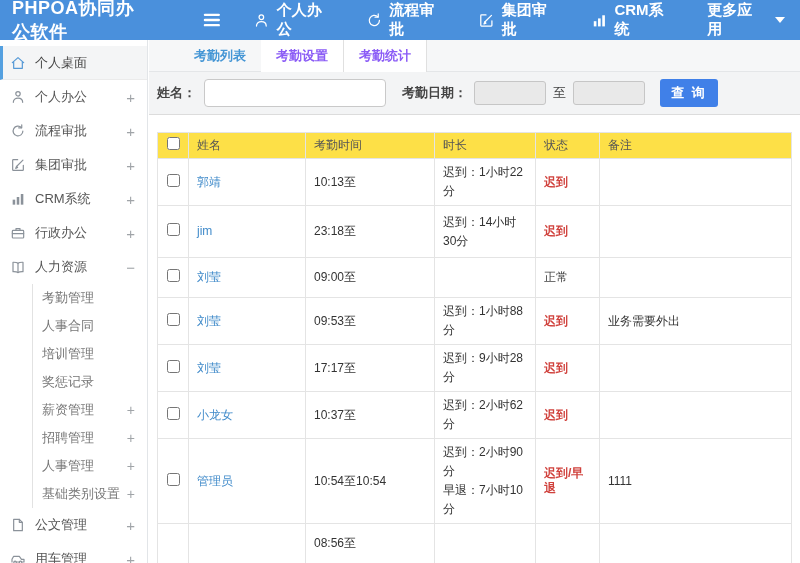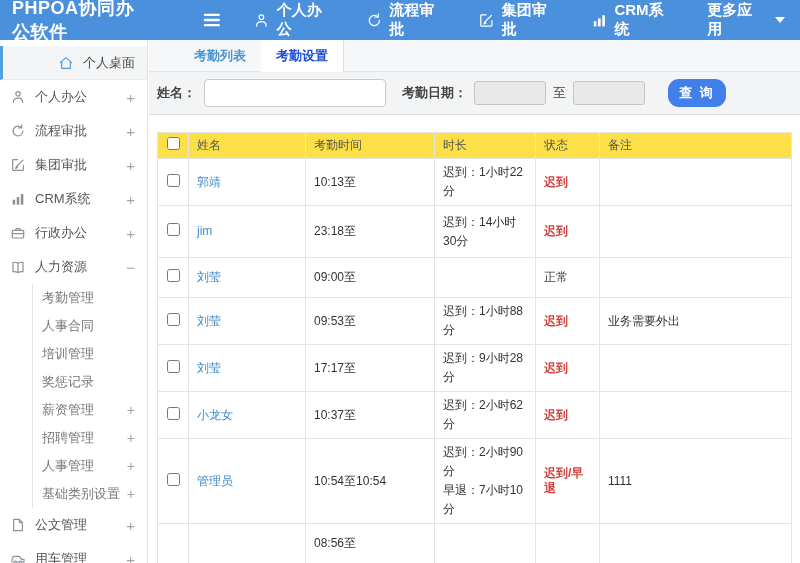--- a/index.html
+++ b/index.html
@@ -17,48 +17,48 @@
   .nav-ic svg, .side-ic svg, .hamburger svg { width:100%; height:100%; }
   .caret { width:0; height:0; margin-left:9px; border-left:5px solid transparent;
     border-right:5px solid transparent; border-top:6px solid #fff; }
 
   
   .sidebar { position:absolute; top:40px; left:0; width:148px; height:523px;
     background:#fff; border-right:1px solid #e2e5e8; padding-top:6px; overflow:hidden; }
   .side-item { height:34px; display:flex; align-items:center; padding:0 12px 0 10px;
     font-size:13px; color:#555; cursor:pointer; }
   .side-item.active { background:#f4f5f6; border-left:3px solid #54a0e0; padding-left:7px;
-    border-bottom:1px solid #ebebeb; color:#444;justify-content:flex-end; }
+    border-bottom:1px solid #ebebeb; color:#444; }
   .side-ic { width:16px; height:16px; margin-right:9px; color:#8b929a; display:inline-flex; flex:none; }
   .side-item.active .side-ic { color:#5599d6; }
   .expand { margin-left:auto; color:#a0a4a8; font-size:15px; font-weight:normal; line-height:1; }
   .sub-list { margin-left:32px; border-left:1px solid #e2e2e2; }
   .sub-item { height:28px; display:flex; align-items:center; padding:0 12px 0 9px;
     font-size:13px; color:#777; cursor:pointer; }
   .sub-item .expand { font-size:14px; }
 
   
   .main { position:absolute; top:40px; left:149px; width:651px; height:523px; background:#fff; overflow:hidden; }
   .tabbar { height:32px; background:#f6f7f8; border-bottom:1px solid #e4e6e8; display:flex; }
   .tab { height:32px; line-height:31px; padding:0 15px; font-size:13px; font-weight:bold;
-    color:#1d4ed8; background:#fff; border-right:1px solid #e0e0e0; cursor:pointer; }
+    color:#8b5cf6; background:#fff; border-right:1px solid #e0e0e0; cursor:pointer; }
   .tab:not(.active):first-of-type { border-left:1px solid #e0e0e0; }
   .tab.active { background:transparent; border:none; color:#4596d5;padding-left:45px; }
 
   .filterbar { height:43px; background:#f3f4f5; border-bottom:1px solid #dcdcdc;
     display:flex; align-items:center; padding-left:8px; font-size:13px; color:#444; }
   .flabel { font-weight:bold; }
   .input-name { width:182px; height:28px; margin-left:8px; border:1px solid #c9c9c9;
     border-radius:4px; background:#fff; outline:none; padding:0 6px; font-size:13px; }
   .flabel.date { margin-left:16px; }
   .input-date { width:72px; height:24px; margin:0 7px; border:1px solid #c6c6c6;
     border-radius:3px; background:#e9e9e9; outline:none; padding:0 5px; font-size:12px; }
   .to { color:#444; }
   .btn { border:none; border-radius:3px; color:#fff; font-weight:bold; font-size:13px; cursor:pointer; }
-  .btn-search { margin-left:16px; width:58px; height:28px; background:#4080e8; letter-spacing:2px;border-radius:11px; }
+  .btn-search { margin-left:8px; width:58px; height:28px; background:#4080e8; letter-spacing:2px; }
 
   .content { padding:9px 8px 0 8px; }
   .toolbar { display:flex; margin-bottom:8px; }
   .btn-danger { background:#d9534f; padding:6px 12px; height:27px; }
   .btn-info { background:#5bc0de; padding:6px 12px; height:27px; margin-left:10px; }
 
   table { width:635px; border-collapse:collapse; table-layout:fixed; font-size:12px; color:#333; }
   th, td { border:1px solid #e4e4e4; text-align:left; vertical-align:middle;
     padding:4px 8px; line-height:15px; overflow:hidden; }
   thead th { background:#fde047; color:#555; font-weight:normal; height:15px; }
@@ -251,20 +251,21 @@
       </span>
       <span>用车管理</span>
       <span class="expand">+</span>
     </div>
   </aside>
 
 <main class="main">
   <div class="tabbar">
       <div class="tab active">考勤列表</div>
       <div class="tab">考勤设置</div>
+      <div class="tab">考勤统计</div>
     </div>
 
   <div class="filterbar">
     <span class="flabel">姓名：</span>
     <input class="input-name" type="text" value="" style="">
     <span class="flabel date">考勤日期：</span>
     <input class="input-date" type="text" value="" style="">
     <span class="to">至</span>
     <input class="input-date" type="text" value="" style="">
     <button class="btn btn-search">查 询</button>

